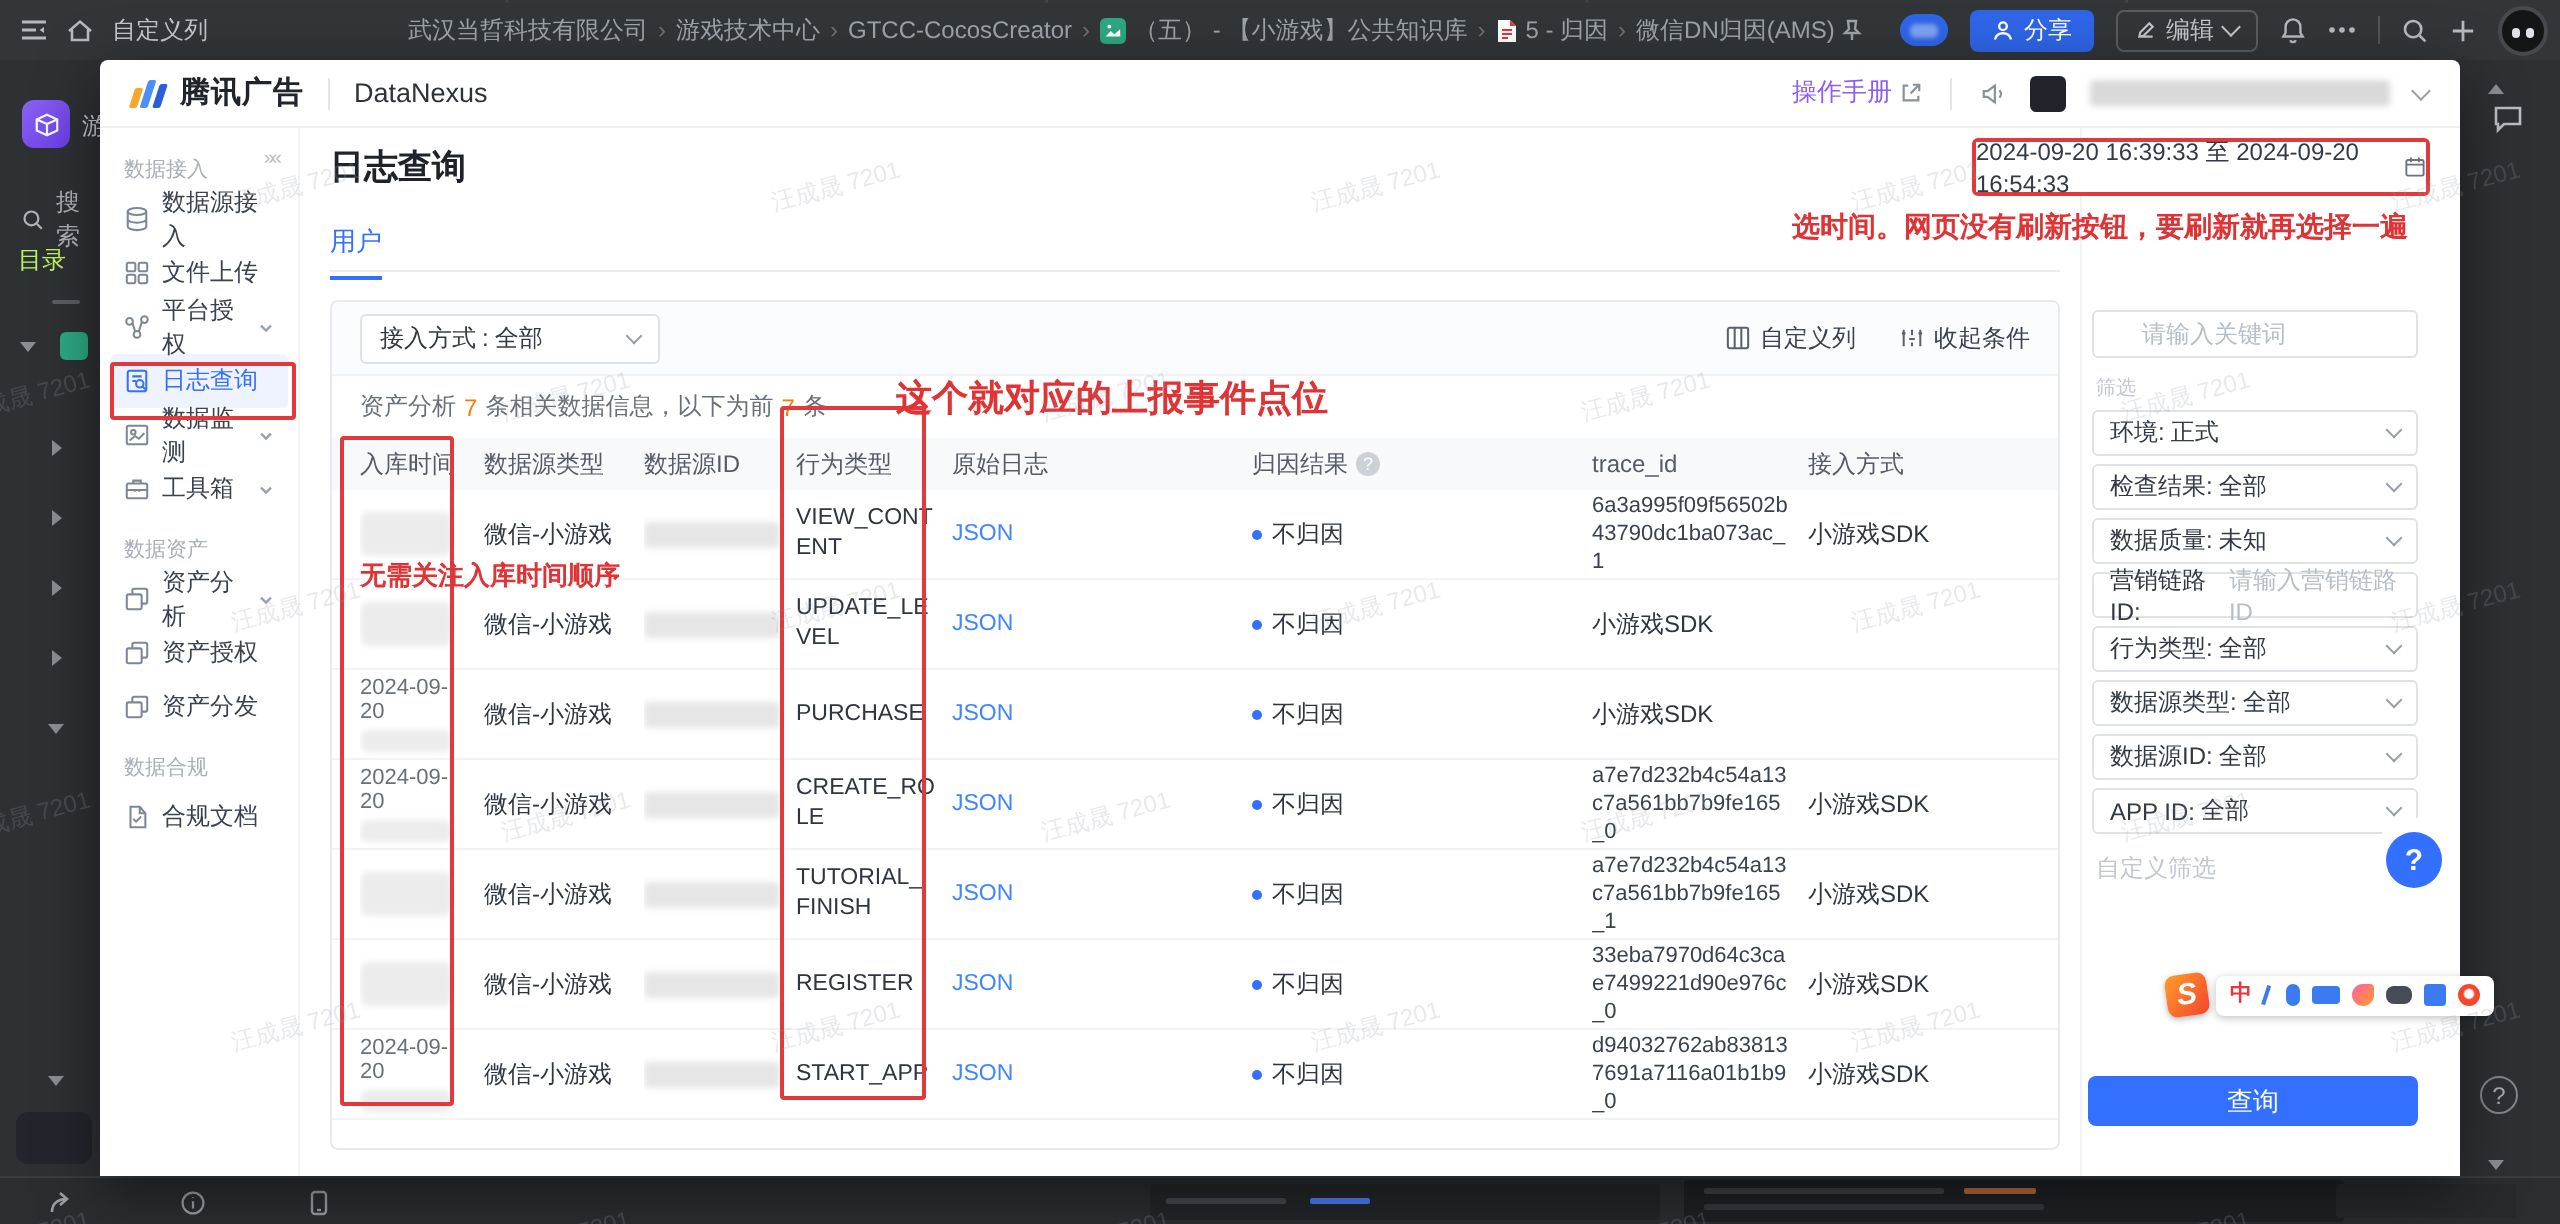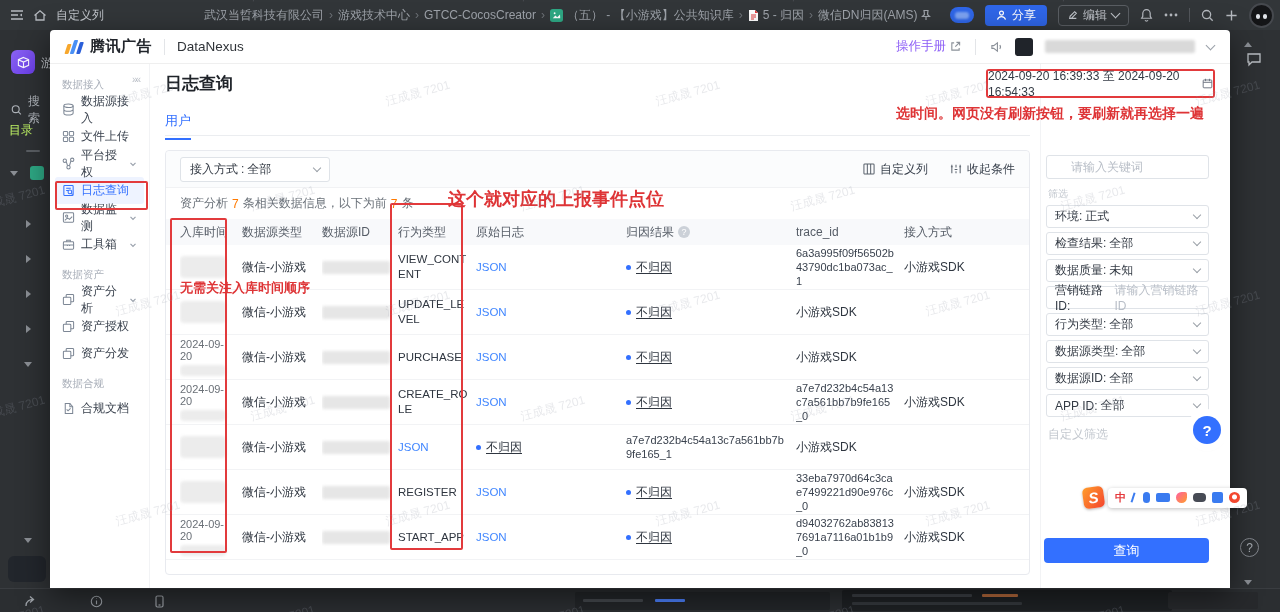--- a/index.html
+++ b/index.html
@@ -90,21 +90,21 @@
   .tcell{display:flex;align-items:center;font-size:12px;color:#2f3640;padding-right:8px;overflow:hidden}
   .tbody-row{height:45px;border-bottom:1px solid #f2f3f5}
   .cell-time{flex-direction:column;align-items:flex-start;justify-content:center;gap:3px}
   .time-txt{font-size:11px;color:#6a7077}
   .blob{width:46px;height:22px;background:#ececec;border-radius:4px;filter:blur(1.5px)}
   .blob.small{height:11px}
   .id-blob{width:70px;height:13px;background:#e6e6e6;border-radius:2px;filter:blur(1.5px)}
   .cell-behavior{font-size:11.5px;word-break:break-all;line-height:1.3}
   .json-link{font-size:11.5px;color:#4086ff;cursor:pointer}
   .attr-dot{width:5px;height:5px;border-radius:50%;background:#3370ff;margin-right:5px;flex:none}
-  .attr-txt{text-decoration:underline;text-underline-offset:2px;cursor:pointer}
+  .attr-txt{text-underline-offset:2px;cursor:pointer}
   .cell-trace{font-size:11px;color:#3a424e;word-break:break-all;line-height:1.3}
   .help-circle{width:12px;height:12px;border-radius:50%;background:#ccd1d8;color:#fff;font-size:9px;display:inline-flex;align-items:center;justify-content:center;margin-left:4px}
 
   
   .dn-panel{position:absolute;left:990px;top:34px;width:190px;bottom:0;border-left:1px solid #f2f3f5}
   .search-input{position:absolute;left:5px;top:91px;width:163px;height:24px;border:1px solid #dfe3e8;border-radius:3px;font-size:12px;color:#333;padding:0 6px 0 24px;outline:none;background:#fff}
   .search-input::placeholder{color:#b8bec7}
   .search-ico{position:absolute;left:11px;top:97px;color:#9aa1ab}
   .panel-label{position:absolute;left:7px;font-size:10px;color:#c3c8cf}
   .pfilter{position:absolute;left:5px;width:163px;height:23px;border:1px solid #dfe3e8;border-radius:3px;display:flex;align-items:center;padding:0 8px;font-size:12px;color:#333a44;background:#fff;cursor:pointer}
@@ -613,20 +613,21 @@
               <div class="tcell">小游戏SDK</div>
             </div>
             <div class="trow tbody-row">
               <div class="tcell cell-time">
                 <span class="blob"></span>
               </div>
               <div class="tcell">微信-小游戏</div>
               <div class="tcell">
                 <span class="id-blob"></span>
               </div>
+              <div class="tcell cell-behavior">TUTORIAL_FINISH</div>
               <div class="tcell">
                 <span class="json-link">JSON</span>
               </div>
               <div class="tcell">
                 <span class="attr-dot"></span>
                 <span class="attr-txt">不归因</span>
               </div>
               <div class="tcell cell-trace">a7e7d232b4c54a13c7a561bb7b9fe165_1</div>
               <div class="tcell">小游戏SDK</div>
             </div>

